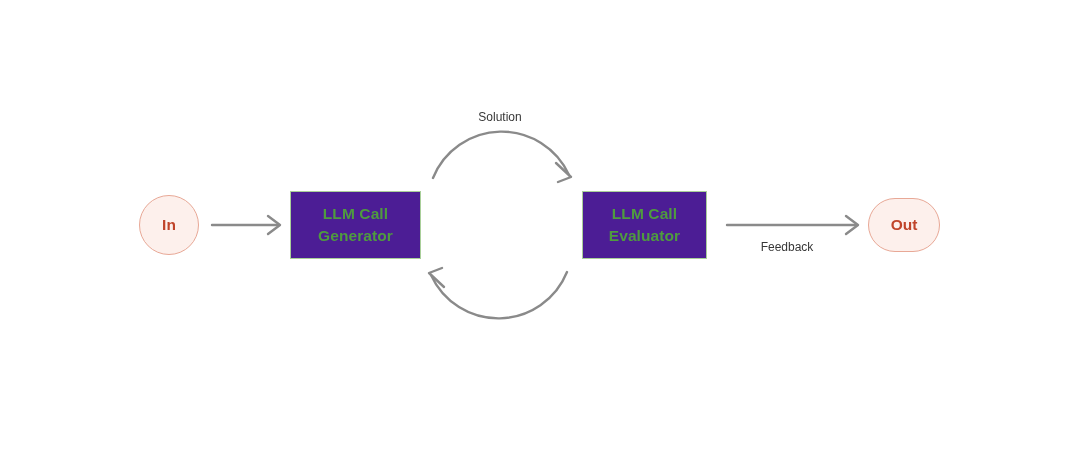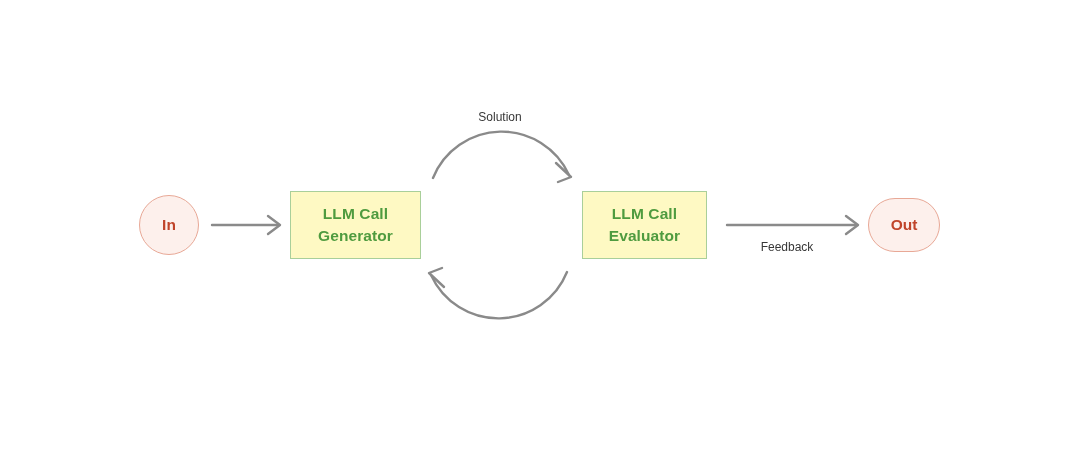--- a/index.html
+++ b/index.html
@@ -24,21 +24,21 @@
   }
   .node {
     position: absolute;
     box-sizing: border-box;
     display: flex;
     align-items: center;
     justify-content: center;
     text-align: center;
   }
   .proc-box {
-    background: #fef9c3;
+    background: #4c1d95;
     border: 1px solid #a9cf9a;
     color: #4f9b3f;
     font-weight: bold;
     font-size: 15.5px;
     line-height: 1.45;
     letter-spacing: 0.1px;
   }
   .proc-box .lbl {
     display: block;
     white-space: pre-line;

